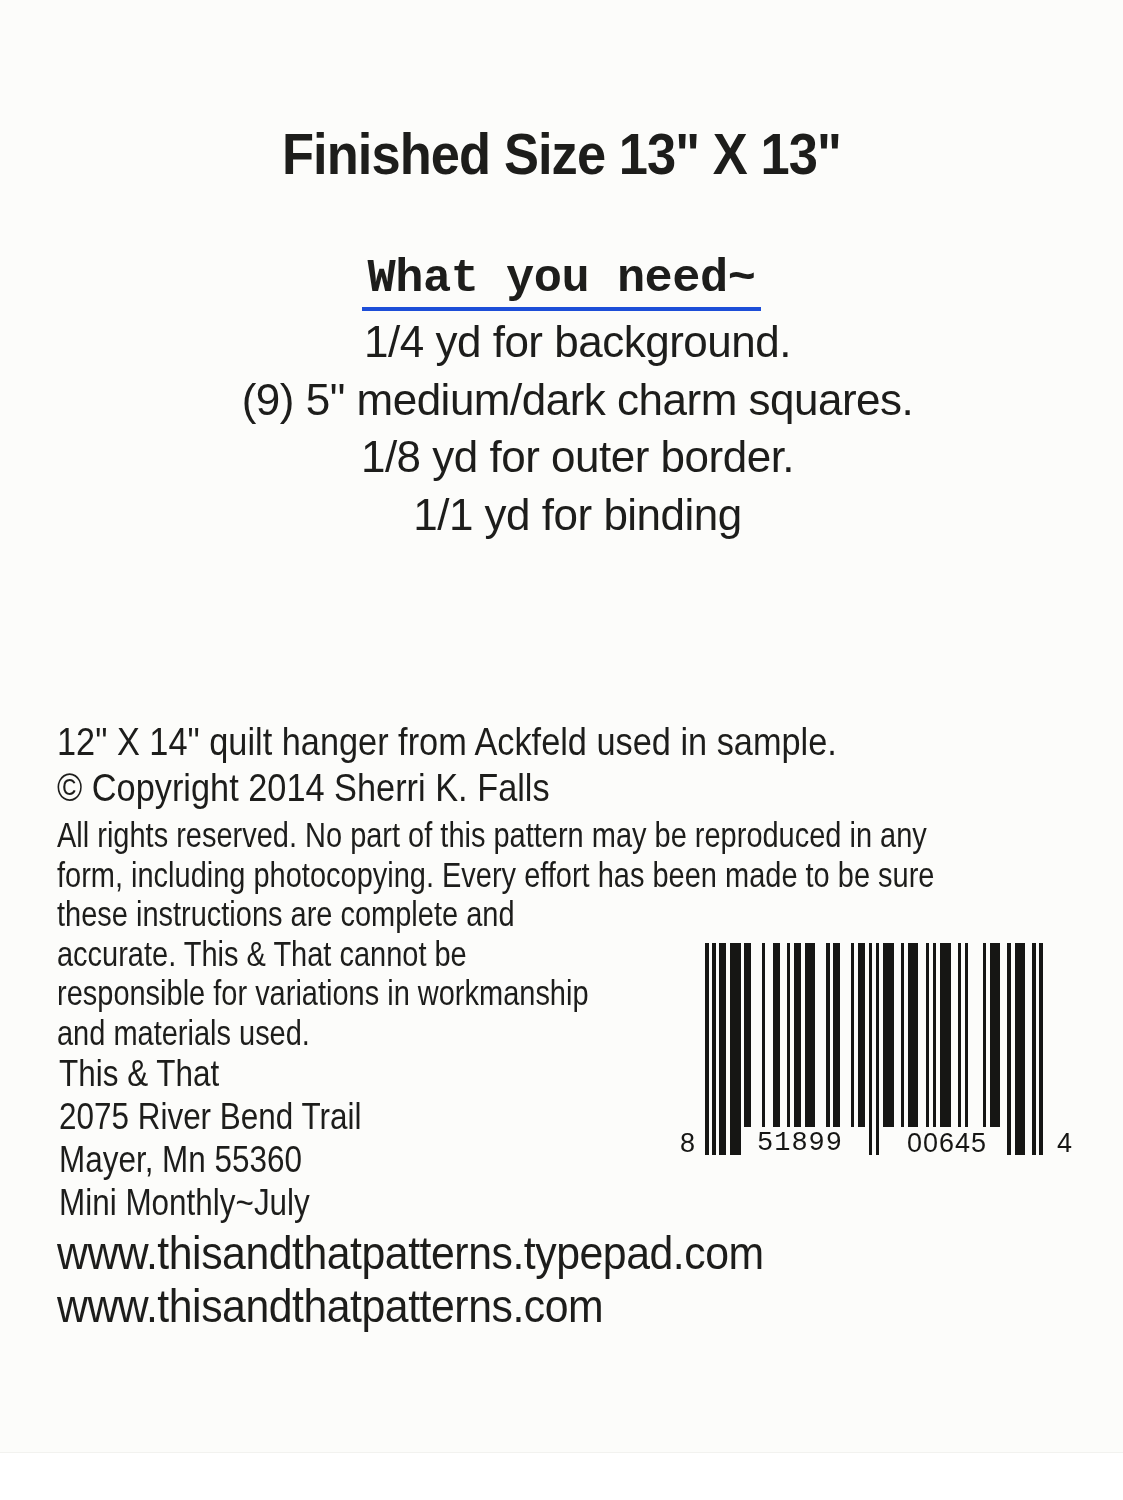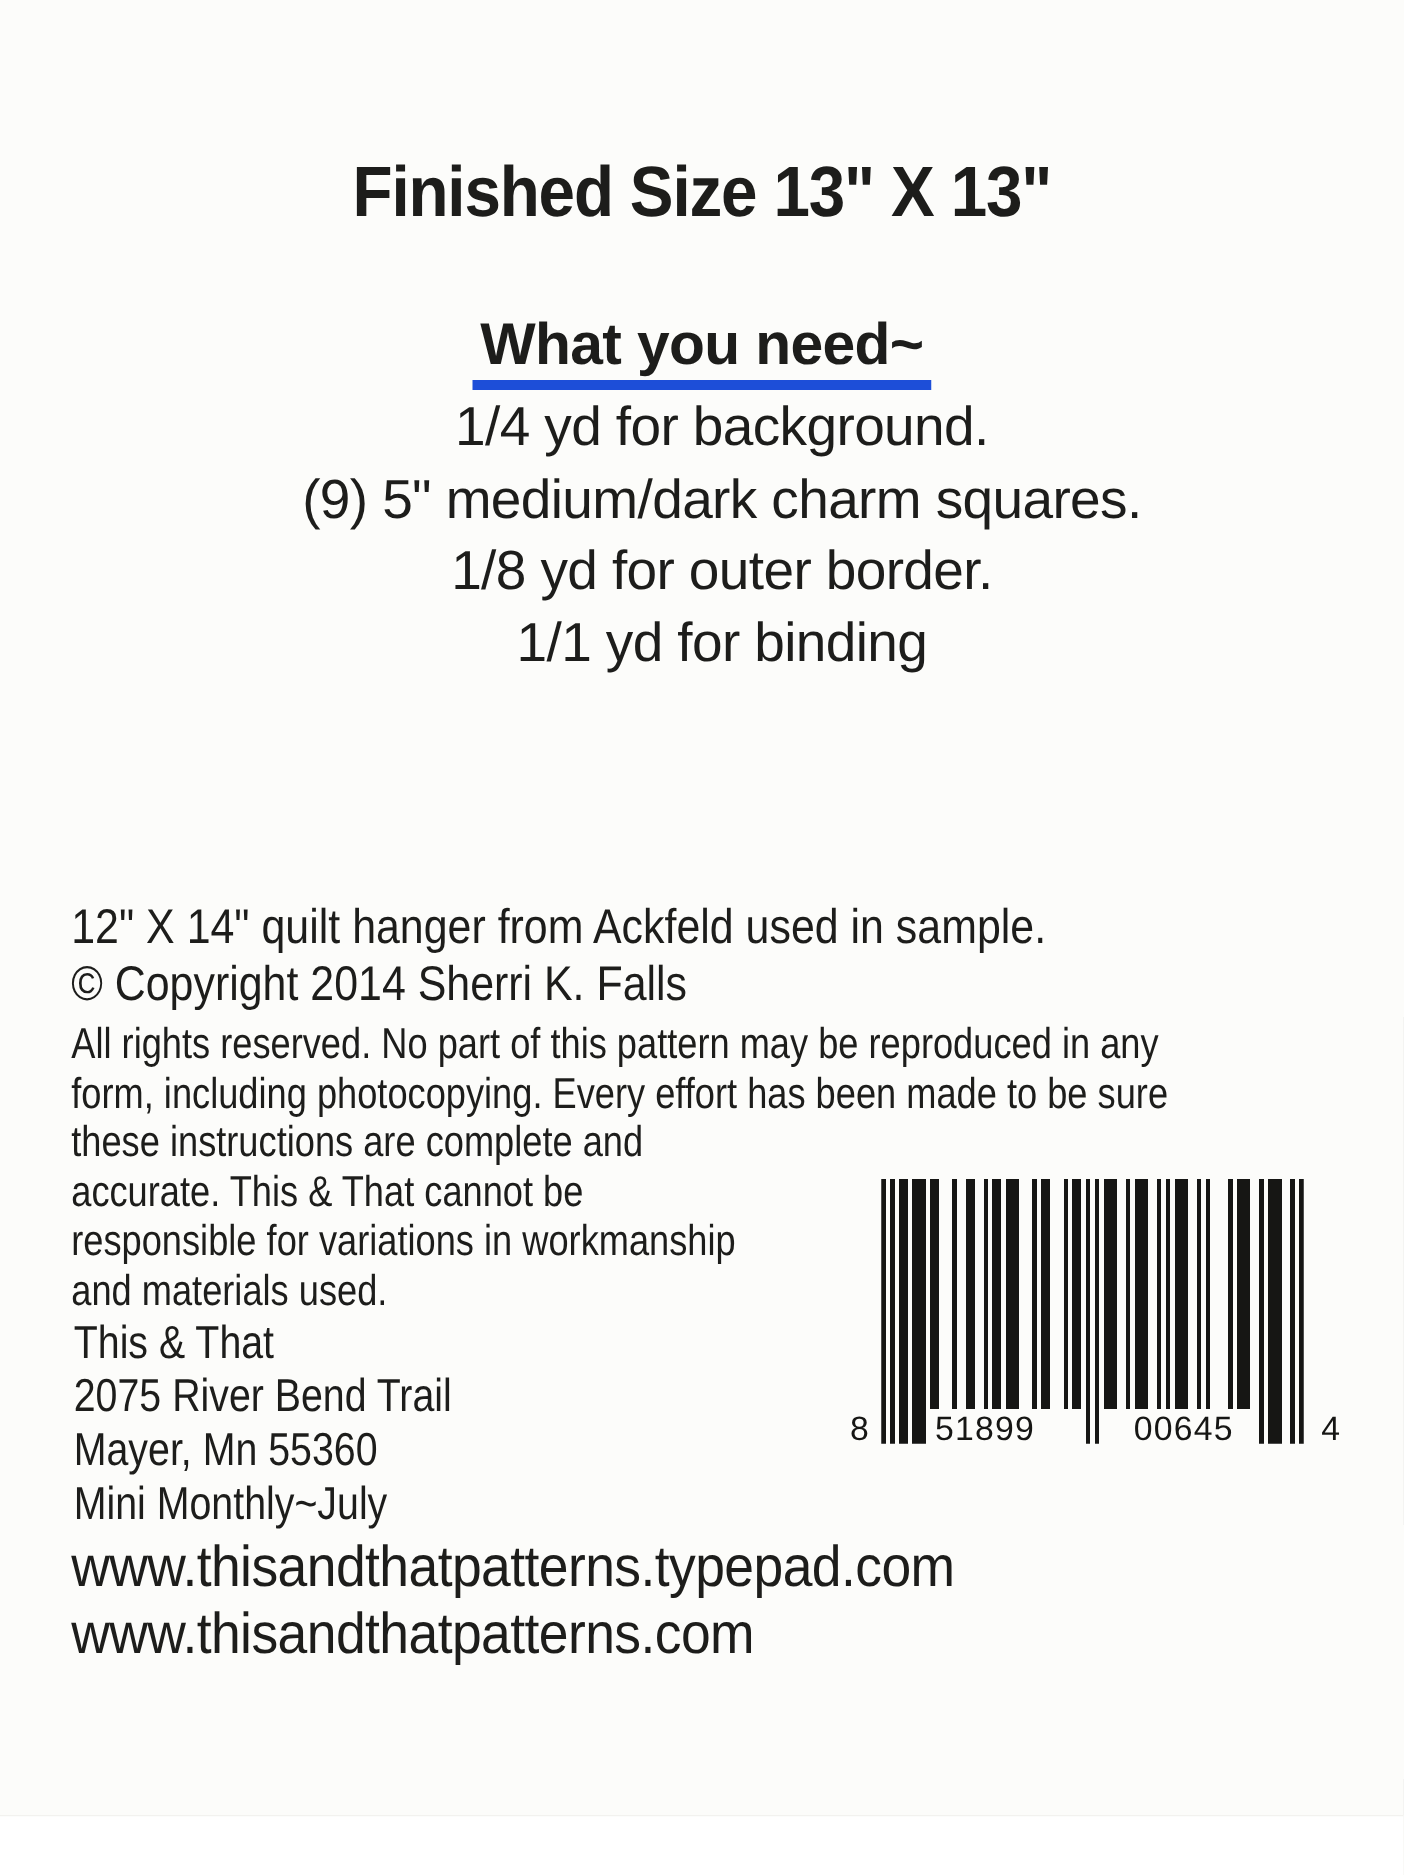--- a/index.html
+++ b/index.html
@@ -26,22 +26,23 @@
   .need-heading {
     position: absolute;
     top: 247px; left: 0; width: 100%;
     text-align: center;
     font-size: 47px;
     font-weight: 700;
     letter-spacing: -0.5px;
   }
   .need-heading .u {
     display: inline-block;
-    border-bottom: 8px solid #1d4ed8;
+    border-bottom: 4px solid #1d4ed8;
     padding: 0 6px 2px 6px;
+    font-family: Liberation Mono, monospace;
   }
   .need-list {
     position: absolute;
     top: 313px; left: 0; width: 100%;
     text-align: center;
     font-size: 44px;
     font-weight: 400;
     line-height: 57.5px;
     letter-spacing: -0.5px;
     padding-left: 16px;
@@ -94,21 +95,21 @@
   }
   .barcode svg { position: absolute; left: 25px; top: 0; }
   .bc-num {
     position: absolute;
     top: 185px;
     font-size: 27px;
     letter-spacing: 1px;
     color: #161614;
   }
   .bc-left  { left: 0; }
-  .bc-g1    { left: 108px; transform: translateX(-50%); }
+  .bc-g1    { left: 120px; transform: translateX(-50%); font-family: Liberation Mono, monospace; }
   .bc-g2    { left: 267px; transform: translateX(-50%); }
   .bc-right { left: 377px; }
   
   .bottom-band {
     position: absolute;
     left: 0; top: 1452px;
     width: 100%; height: 48px;
     background: #ffffff;
     border-top: 1px solid #f2f2ef;
   }

